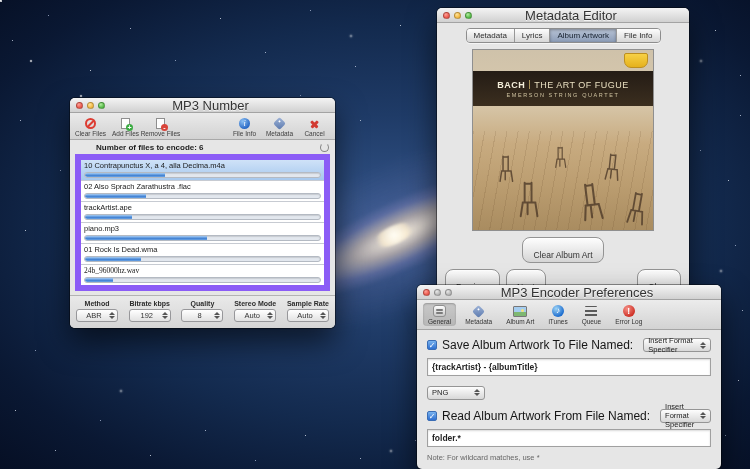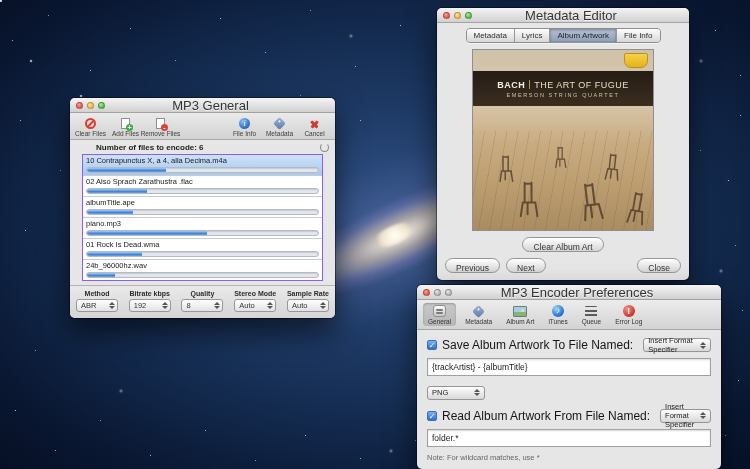--- a/index.html
+++ b/index.html
@@ -56,21 +56,21 @@
   .title{ position:absolute; left:16px; right:0; text-align:center; font-size:13px; color:#333;
     text-shadow:0 1px 0 rgba(255,255,255,.7); }
   .lights{ display:flex; gap:4px; margin-left:6px; z-index:2; }
   .light{ width:7px; height:7px; border-radius:50%; border:1px solid rgba(0,0,0,.25); }
   .l-red{ background:radial-gradient(circle at 35% 30%, #ffa198, #ec5a4e 65%); }
   .l-yellow{ background:radial-gradient(circle at 35% 30%, #ffe39b, #f4ba45 65%); }
   .l-green{ background:radial-gradient(circle at 35% 30%, #b3eca0, #58bd4a 65%); }
   .l-gray{ background:radial-gradient(circle at 35% 30%, #e8e8e8, #b8b8b8 65%); }
 
   .mac-btn{
-    height:15px; padding:4px 10px; border-radius:8px; border:1px solid #949494;
+    height:15px; padding:12px 10px; border-radius:8px; border:1px solid #949494;
     background:linear-gradient(#fefefe,#d5d5d5); font-size:8.5px; color:#333;
     font-family:"Liberation Sans",sans-serif;
     box-shadow:inset 0 1px 0 rgba(255,255,255,.8);
   }
   .flex-sp{ flex:1; }
   .tri-up,.tri-down{ display:block; width:0; height:0; border-left:3px solid transparent; border-right:3px solid transparent; }
   .tri-up{ border-bottom:3px solid #555; margin-bottom:1px; }
   .tri-down{ border-top:3px solid #555; }
 
   
@@ -99,38 +99,38 @@
   .ic-tag::after{ content:''; position:absolute; left:2px; top:2px; width:2px; height:2px; background:#fff; border-radius:50%; }
   .ic-x{ width:11px; height:11px; position:relative; }
   .ic-x::before,.ic-x::after{ content:''; position:absolute; left:1px; top:4.5px; width:9px; height:2.5px;
     border-radius:1px; background:#d23b33; }
   .ic-x::before{ transform:rotate(45deg); } .ic-x::after{ transform:rotate(-45deg); }
 
   .queue-row{ display:flex; align-items:center; justify-content:space-between; padding:3px 6px 2px; }
   .queue-label{ font-size:8px; font-weight:bold; color:#1d1d1d;padding-left:20px; }
   .ic-refresh{ width:9px; height:9px; border:1.5px solid #868686; border-top-color:transparent; border-radius:50%; }
 
-  .file-list{ margin:0 12px; border:1px solid #8b5cf6; background:#701a75; }
+  .file-list{ margin:0 5px; border:6px solid #8b5cf6; background:#701a75; }
   .file-row{ padding:1px 3px 2px; border-bottom:1px solid #c7cbd2; background:#fff; }
-  .file-row:last-child{ border-bottom:none; }
+  .file-row:last-child{ border-bottom:none;font-family:Liberation Serif, serif; }
   .file-row.selected{ background:linear-gradient(#cfe2f8,#a6c8ee); }
   .file-name{ font-size:7.5px; color:#1a1a1a; white-space:nowrap; overflow:hidden; line-height:10px; }
   .progress-track{ height:6px; border:1px solid #b4bac3; border-radius:3px; background:#e2e7ee;
     overflow:hidden; margin-top:1px; box-shadow:inset 0 1px 1px rgba(0,0,0,.12); }
   .progress-fill{ height:100%; width:0; border-radius:3px 0 0 3px;
     background:linear-gradient(#a9cdf2 0%, #5b96dd 45%, #3f7fd2 55%, #6aa3e4 100%); }
 
   .settings-row{ display:flex; justify-content:space-between; align-items:center; padding:4px 6px 6px;
     background:linear-gradient(#e9e9e9,#d5d5d5); border-top:1px solid #b3b3b3; margin-top:4px;
     border-radius:0 0 5px 5px; }
   .setting{ display:flex; flex-direction:column; align-items:center; gap:2px; }
   .set-label{ font-size:7px; font-weight:bold; color:#2c2c2c; white-space:nowrap; }
   .stepper{ display:flex; align-items:center; gap:2px; width:42px; height:13px; padding:0 2px 0 4px;
     border:1px solid #97979a; border-radius:3px; background:linear-gradient(#ffffff,#e2e2e2); }
-  .step-val{ flex:1; font-size:7.5px; color:#333; text-align:left; }
+  .step-val{ flex:1; font-size:7.5px; color:#333; text-align:center; }
   .step-arrows{ display:flex; flex-direction:column; }
 
   
   .win-meta{ left:437px; top:8px; width:252px; }
   .seg-wrap{ display:flex; justify-content:center; padding:5px 0 3px; }
   .seg-control{ display:inline-flex; border:1px solid #8d8d8d; border-radius:4px; overflow:hidden;
     box-shadow:0 1px 0 rgba(255,255,255,.6); }
   .seg{ padding:2px 7px; font-size:8px; color:#2e2e2e; background:linear-gradient(#fdfdfd,#d7d7d7);
     border-right:1px solid #979797; white-space:nowrap; }
   .seg:last-child{ border-right:none; }
@@ -186,21 +186,21 @@
   .checkbox{ width:10px; height:10px; border-radius:2px; border:1px solid #3a6db5;
     background:linear-gradient(#79b3ef,#2e6fd0); color:#fff; font-size:8px; line-height:9px; text-align:center;
     flex:0 0 auto; }
   .pref-label{ font-size:12px; color:#161616; white-space:nowrap; }
   .dropdown{ display:inline-flex; align-items:center; gap:4px; height:14px; padding:0 4px;
     border:1px solid #959595; border-radius:3px; background:linear-gradient(#fdfdfd,#d8d8d8);
     font-size:7.5px; color:#222; }
   .dd-arrows{ display:flex; flex-direction:column; }
   .text-field{ width:100%; height:15px; border:1px solid #a0a0a0; background:#fff; font-size:8.5px;
     color:#222; padding:8px 4px; margin-bottom:5px; box-shadow:inset 0 1px 2px rgba(0,0,0,.15);
-    font-family:"Liberation Sans",sans-serif; }
+    font-family:"Liberation Sans",sans-serif;font-weight:bold; }
   .dropdown.png{ width:58px; justify-content:space-between; margin-bottom:9px; }
   .pref-note{ font-size:7.5px; color:#666; margin-top:1px; }
 </style>
 </head>
 <body>
 
 <div class="desktop">
   <div class="stars"></div>
   <div class="stars2"></div>
   <div class="galaxy"></div>
@@ -261,21 +261,21 @@
     </div>
   </section>
 
   <section class="window win-encoder">
     <header class="titlebar">
       <span class="lights">
         <i class="light l-red"></i>
         <i class="light l-yellow"></i>
         <i class="light l-green"></i>
       </span>
-      <span class="title">MP3 General</span>
+      <span class="title">MP3 Number</span>
     </header>
 
     <div class="enc-toolbar">
       <div class="tb-btn">
         <span class="ic ic-prohibit"></span>
         <span class="tb-label">Clear Files</span>
       </div>
       <div class="tb-btn">
         <span class="ic ic-doc plus"></span>
         <span class="tb-label">Add Files</span>
@@ -311,21 +311,21 @@
           <div class="progress-fill" style="width: 34%;"></div>
         </div>
       </div>
       <div class="file-row">
         <div class="file-name">02 Also Sprach Zarathustra .flac</div>
         <div class="progress-track">
           <div class="progress-fill" style="width: 26%;"></div>
         </div>
       </div>
       <div class="file-row">
-        <div class="file-name">albumTitle.ape</div>
+        <div class="file-name">trackArtist.ape</div>
         <div class="progress-track">
           <div class="progress-fill" style="width: 20%;"></div>
         </div>
       </div>
       <div class="file-row">
         <div class="file-name">piano.mp3</div>
         <div class="progress-track">
           <div class="progress-fill" style="width: 52%;"></div>
         </div>
       </div>

